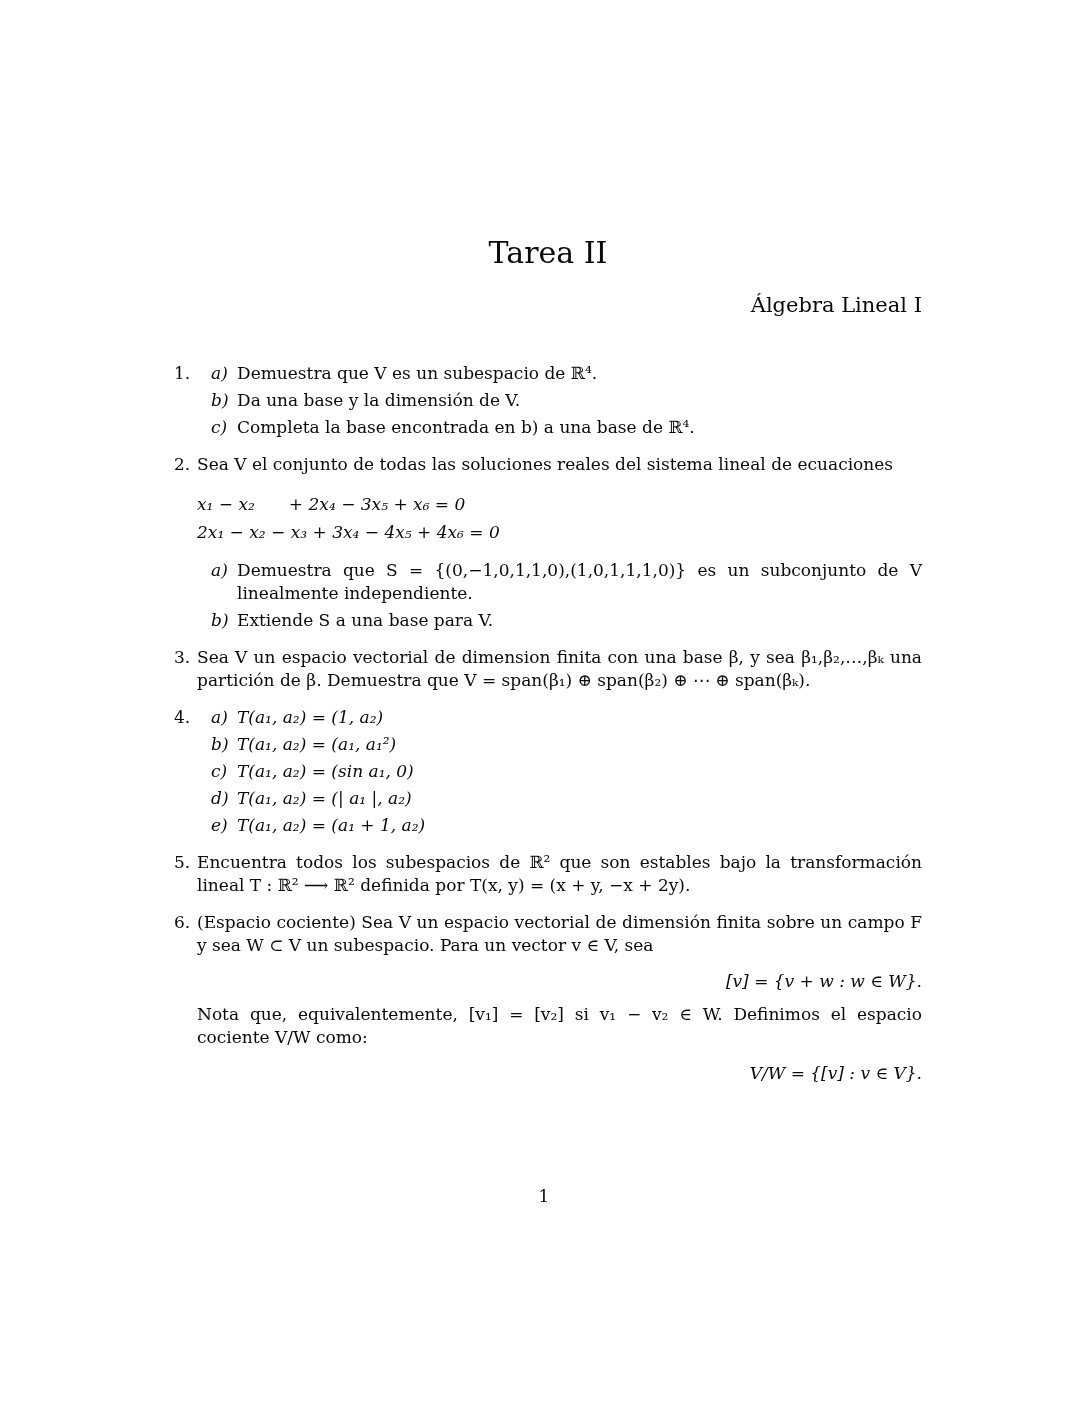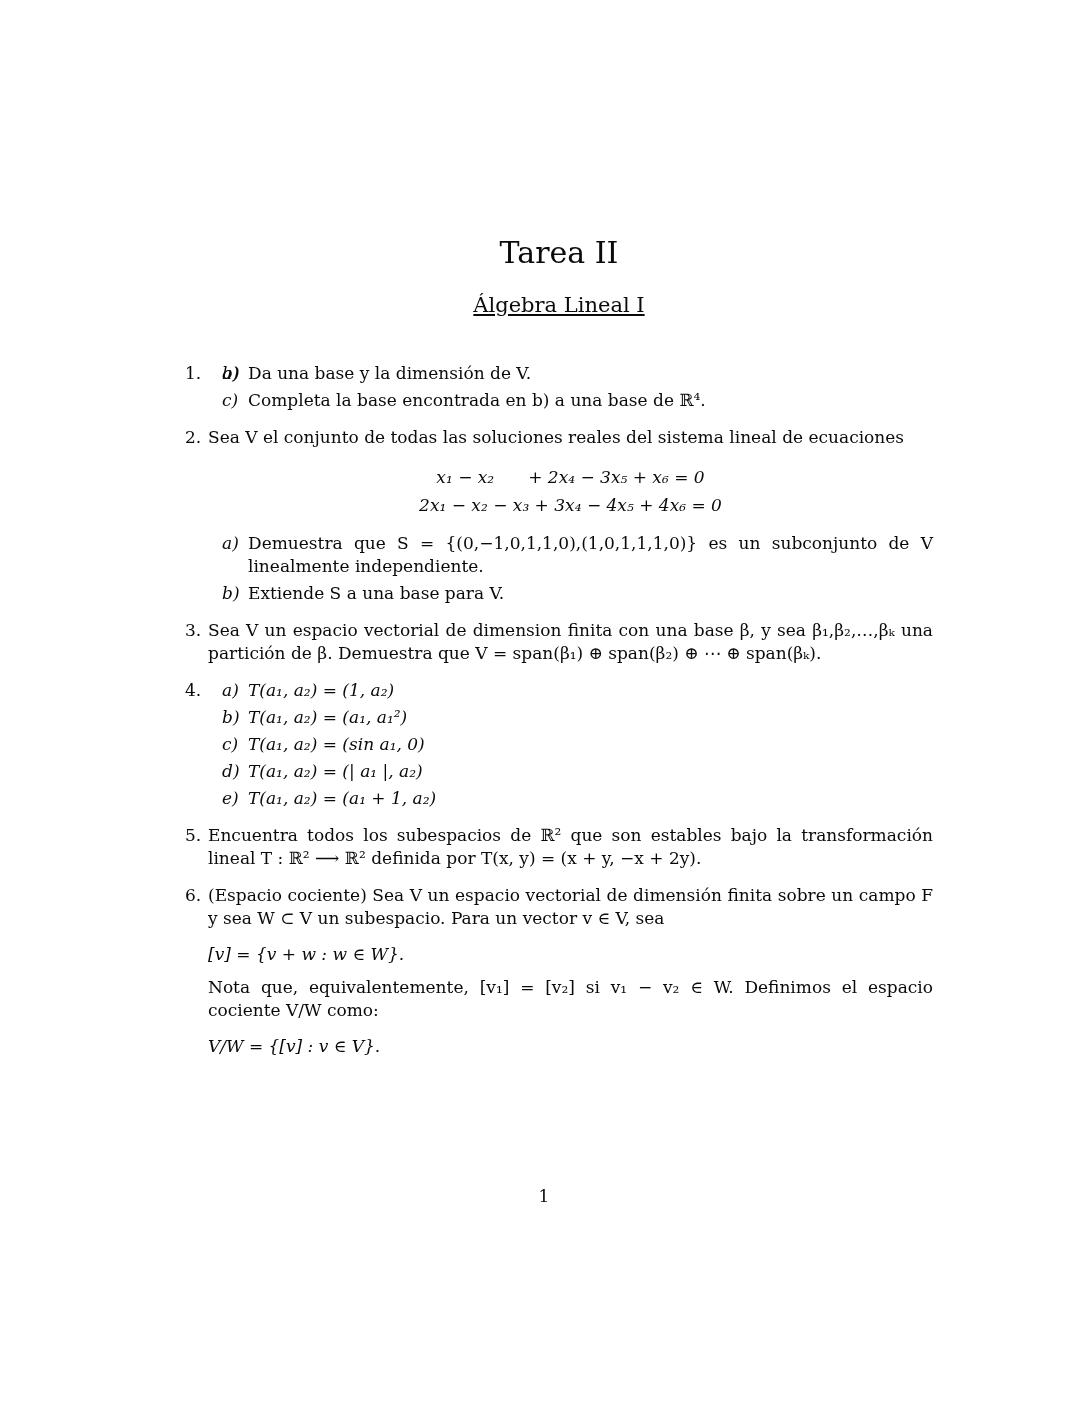--- a/index.html
+++ b/index.html
@@ -6,52 +6,51 @@
   html, body { background: #ffffff; }
   body {
     width: 1088px; height: 1408px;
     position: relative;
     overflow: hidden;
     font-family: "DejaVu Serif", "DejaVu Sans", serif;
     color: #0a0a0a;
   }
   .content {
     position: absolute;
-    left: 185px; top: 0;
+    left: 174px; top: 0;
     width: 748px;
     font-size: 17px;
     line-height: 23px;
   }
   .doc-title {
     padding-top: 237px;
     text-align: center;
     font-size: 30px;
     line-height: 1.05;
     font-weight: normal;
   }
   .doc-subtitle {
     margin-top: 26px;
-    text-align: center;
+    text-align: right;
     font-size: 21px;
     line-height: 1;
     font-weight: normal;
-    text-decoration: underline;
   }
   .problems { margin-top: 46px; }
   .problem { position: relative; padding-left: 23px; margin-top: 14px; }
   .problem:first-child { margin-top: 0; }
   .pnum { position: absolute; left: 0; top: 0; }
   .ptext { text-align: justify; }
   .subitems { margin-top: 9px; }
   .subitem { position: relative; padding-left: 40px; margin-top: 4px; text-align: justify; }
   .slabel { position: absolute; left: 14px; font-style: italic; }
   .math { font-style: italic; }
-  .equation-block { margin: 14px 0 13px; text-align: center; }
+  .equation-block { margin: 14px 0 13px; }
   .eqline { line-height: 28px; font-style: italic; }
-  .equation { margin: 13px 0 10px; text-align: left; font-style: italic; }
+  .equation { margin: 13px 0 10px; text-align: right; font-style: italic; }
   .note { text-align: justify; }
   .pagenum {
     position: absolute;
     top: 1186px; left: 0;
     width: 100%;
     text-align: center;
     font-size: 17px;
   }
 </style>
 </head>
@@ -62,20 +61,21 @@
   <h1 class="doc-title">Tarea II</h1>
   <h2 class="doc-subtitle">Álgebra Lineal I</h2>
 
   <div class="problems">
 
     <div class="problem">
       <span class="pnum">1.</span>
       <div class="subitems">
         <div class="subitem">
           <span class="slabel">a)</span>
+          <span class="stext">Demuestra que V es un subespacio de ℝ⁴.</span>
         </div>
         <div class="subitem">
           <span class="slabel">b)</span>
           <span class="stext">Da una base y la dimensión de V.</span>
         </div>
         <div class="subitem">
           <span class="slabel">c)</span>
           <span class="stext">Completa la base encontrada en b) a una base de ℝ⁴.</span>
         </div>
       </div>

